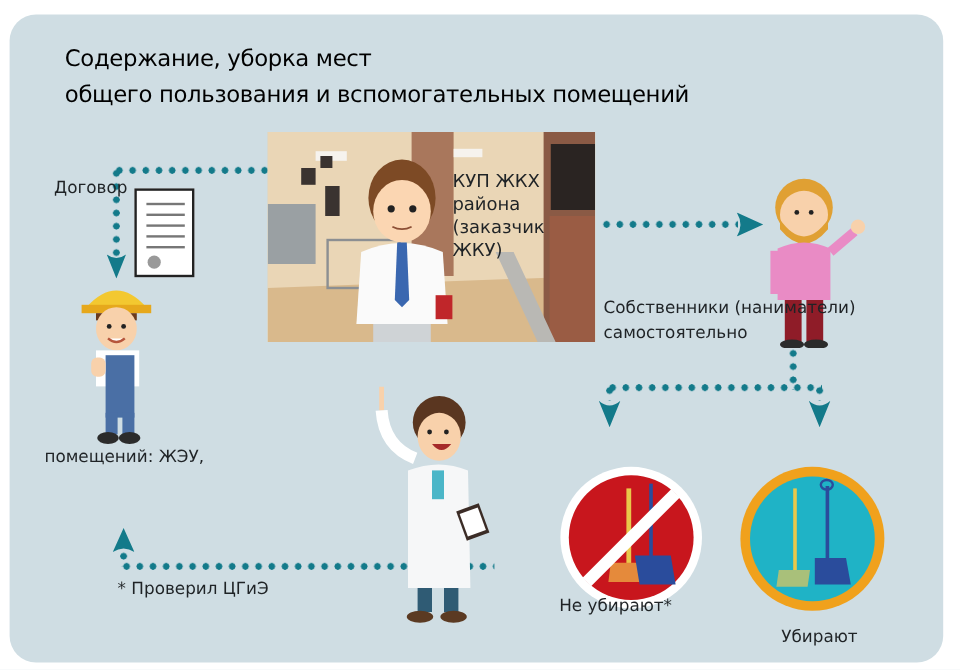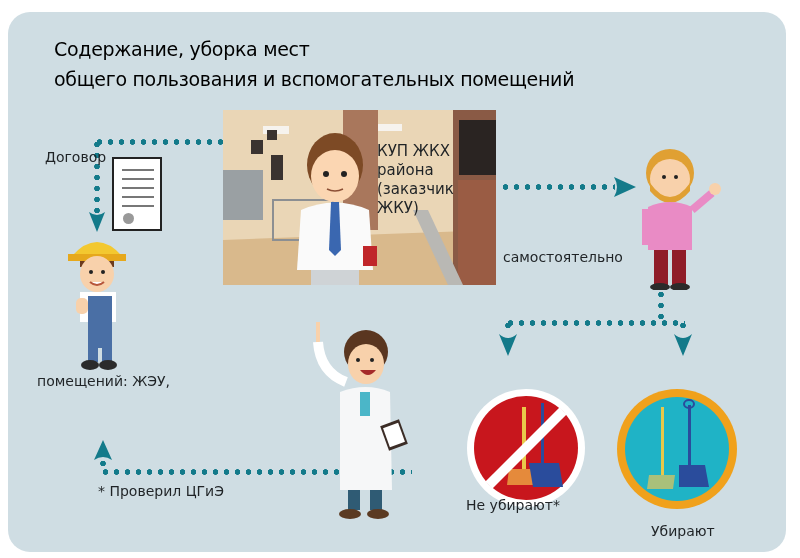--- a/index.html
+++ b/index.html
@@ -129,20 +129,21 @@
   <path d="M8 62 Q30 52 52 62 L52 105 L8 105 Z" fill="#e98bc5"></path>
   <path d="M52 65 L72 48" stroke="#e98bc5" stroke-width="8"></path>
   <circle cx="75" cy="44" r="6" fill="#f8d1ab"></circle>
   <rect x="2" y="64" width="8" height="36" fill="#e98bc5"></rect>
   <rect x="14" y="105" width="14" height="36" fill="#8f1c28"></rect>
   <rect x="32" y="105" width="14" height="36" fill="#8f1c28"></rect>
   <ellipse cx="20" cy="142" rx="10" ry="4" fill="#2b2b2b"></ellipse>
   <ellipse cx="40" cy="142" rx="10" ry="4" fill="#2b2b2b"></ellipse>
 </svg>
 <div class="lbl" style="left:503px;top:247px;line-height:21px;">
+  <div>Собственники (наниматели)</div>
   <div>самостоятельно</div>
 </div>
 
 <svg style="position:absolute;left:306px;top:322px" width="110" height="200" viewBox="0 0 110 200">
   <path d="M10 0 L14 0 L14 20 L10 20 Z" fill="#f8d1ab"></path>
   <path d="M12 20 Q14 50 40 60" stroke="#ffffff" stroke-width="10" fill="none"></path>
   <ellipse cx="60" cy="30" rx="22" ry="22" fill="#5a3620"></ellipse>
   <ellipse cx="60" cy="42" rx="18" ry="20" fill="#f8d1ab"></ellipse>
   <circle cx="52" cy="38" r="2" fill="#222"></circle>
   <circle cx="66" cy="38" r="2" fill="#222"></circle>

